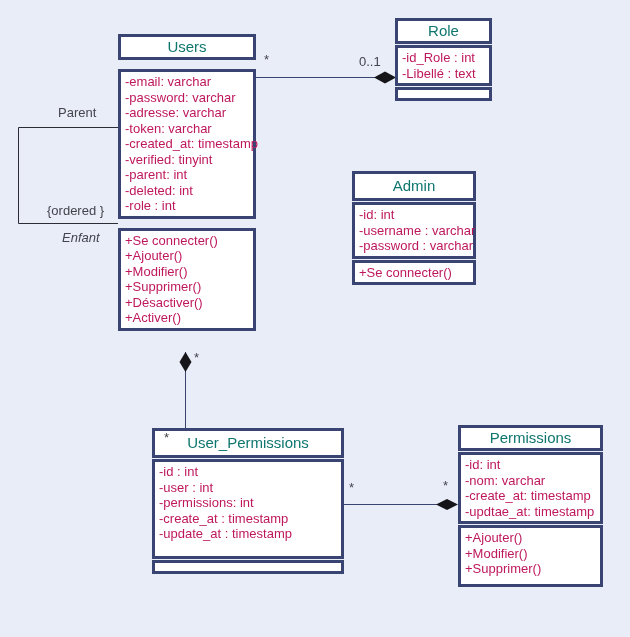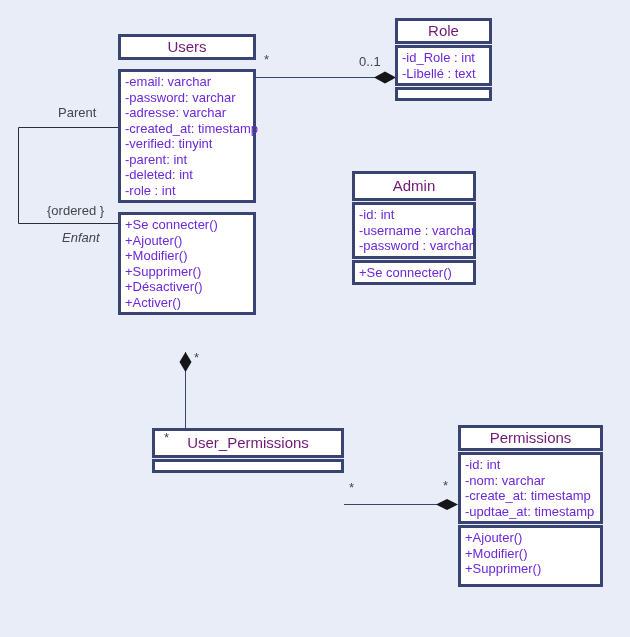--- a/index.html
+++ b/index.html
@@ -21,29 +21,29 @@
   }
   .compartment {
     border: 3px solid #394473;
     background: #ffffff;
     box-sizing: border-box;
   }
   .cls-title {
     text-align: center;
     font-size: 15px;
     line-height: 16px;
-    color: #701a75;
+    color: #0f766e;
     padding: 2px 2px;
     white-space: nowrap;
   }
   .members { padding: 2px 4px; }
   .member {
     font-size: 13px;
     line-height: 15.5px;
-    color: #6d28d9;
+    color: #be185d;
     white-space: nowrap;
   }
   .empty-compartment { height: 14px; }
 
   svg.connectors {
     position: absolute; left: 0; top: 0;
     width: 630px; height: 637px;
     z-index: 1;
   }
   .edge-label {
@@ -85,20 +85,21 @@
 
   <span class="edge-label" style="left:349px; top:480px;">*</span>
   <span class="edge-label" style="left:443px; top:478px;">*</span>
 
   <div class="uml-class" style="left:118px; top:34px; width:138px;gap:9px;">
     <div class="compartment cls-title">Users</div>
     <div class="compartment members">
       <div class="member">-email: varchar</div>
       <div class="member">-password: varchar</div>
       <div class="member">-adresse: varchar</div>
+      <div class="member">-token: varchar</div>
       <div class="member">-created_at: timestamp</div>
       <div class="member">-verified: tinyint</div>
       <div class="member">-parent: int</div>
       <div class="member">-deleted: int</div>
       <div class="member">-role : int</div>
     </div>
     <div class="compartment members">
       <div class="member">+Se connecter()</div>
       <div class="member">+Ajouter()</div>
       <div class="member">+Modifier()</div>
@@ -124,20 +125,27 @@
       <div class="member">-username : varchar</div>
       <div class="member">-password : varchar</div>
     </div>
     <div class="compartment members">
       <div class="member">+Se connecter()</div>
     </div>
   </div>
 
   <div class="uml-class" style="left:152px; top:428px; width:192px;">
     <div class="compartment cls-title" style="padding:4px 2px;">User_Permissions</div>
+    <div class="compartment members" style="height:100px;">
+      <div class="member">-id : int</div>
+      <div class="member">-user : int</div>
+      <div class="member">-permissions: int</div>
+      <div class="member">-create_at : timestamp</div>
+      <div class="member">-update_at : timestamp</div>
+    </div>
     <div class="compartment empty-compartment"></div>
   </div>
 
   <div class="uml-class" style="left:458px; top:425px; width:145px;">
     <div class="compartment cls-title">Permissions</div>
     <div class="compartment members">
       <div class="member">-id: int</div>
       <div class="member">-nom: varchar</div>
       <div class="member">-create_at: timestamp</div>
       <div class="member">-updtae_at: timestamp</div>

